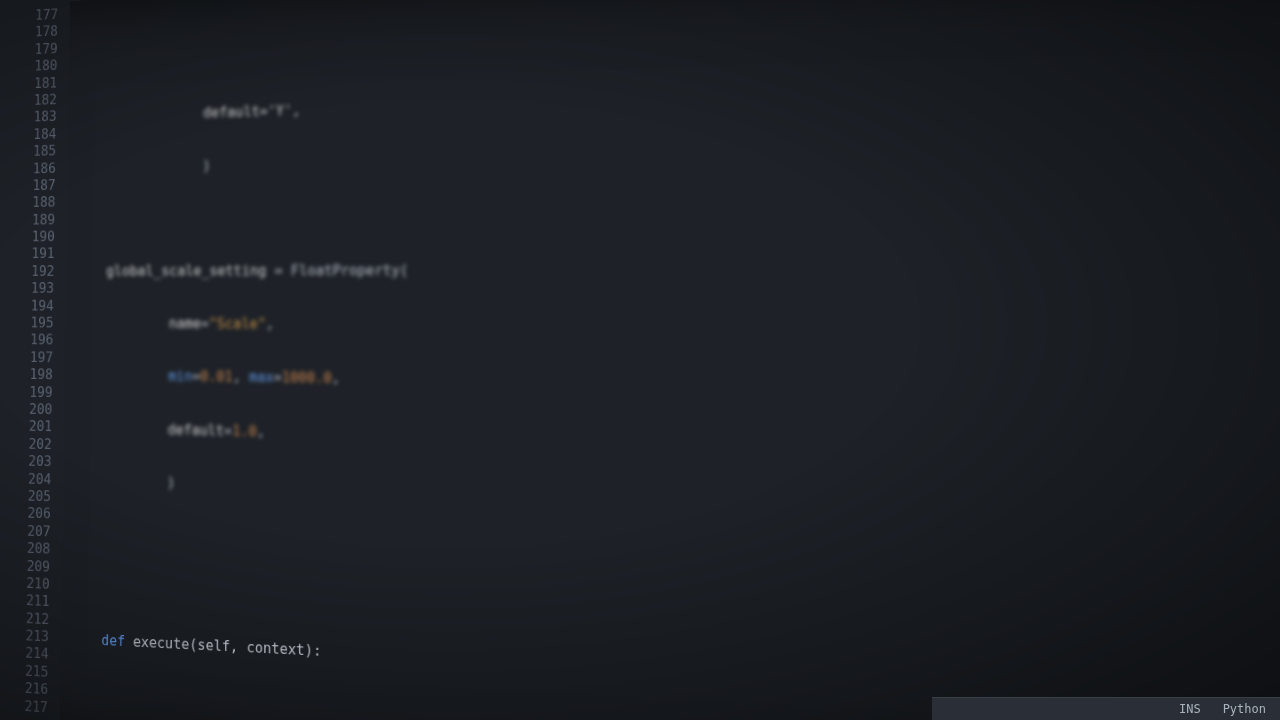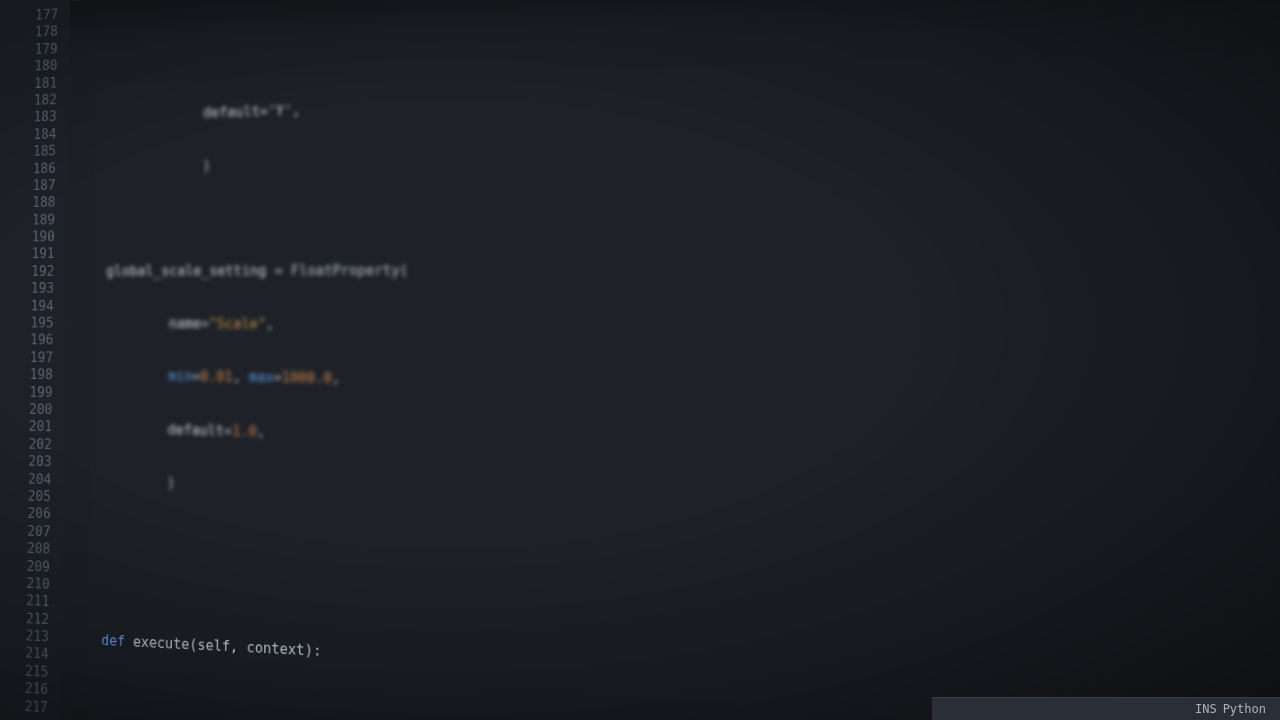--- a/index.html
+++ b/index.html
@@ -26,21 +26,21 @@
   .c-prop{color:#6aa6ff;}      
   .c-str{color:#e0a24b;}       
   .c-num{color:#e09050;}       
   .c-par{color:#d8dee9;}
   
   .blur-top{filter:blur(2.2px);opacity:.85;}
   .blur-mid{filter:blur(.6px);}
   
   .statusbar{position:absolute;bottom:0;right:0;height:22px;width:320px;
     background:#2a2f37;color:#aab2bd;font-size:12px;display:flex;
-    align-items:center;justify-content:flex-end;gap:6px;padding:0 14px;
+    align-items:center;justify-content:flex-end;gap:22px;padding:0 14px;
     border-top:1px solid #3a3f47;}
   .vignette{position:absolute;inset:0;pointer-events:none;
     background:radial-gradient(ellipse at 35% 45%,transparent 40%,rgba(0,0,0,.55) 100%);}
 </style>
 </head>
 <body>
 
 <div class="scene">
   <div class="plane">
     <div class="editor">

